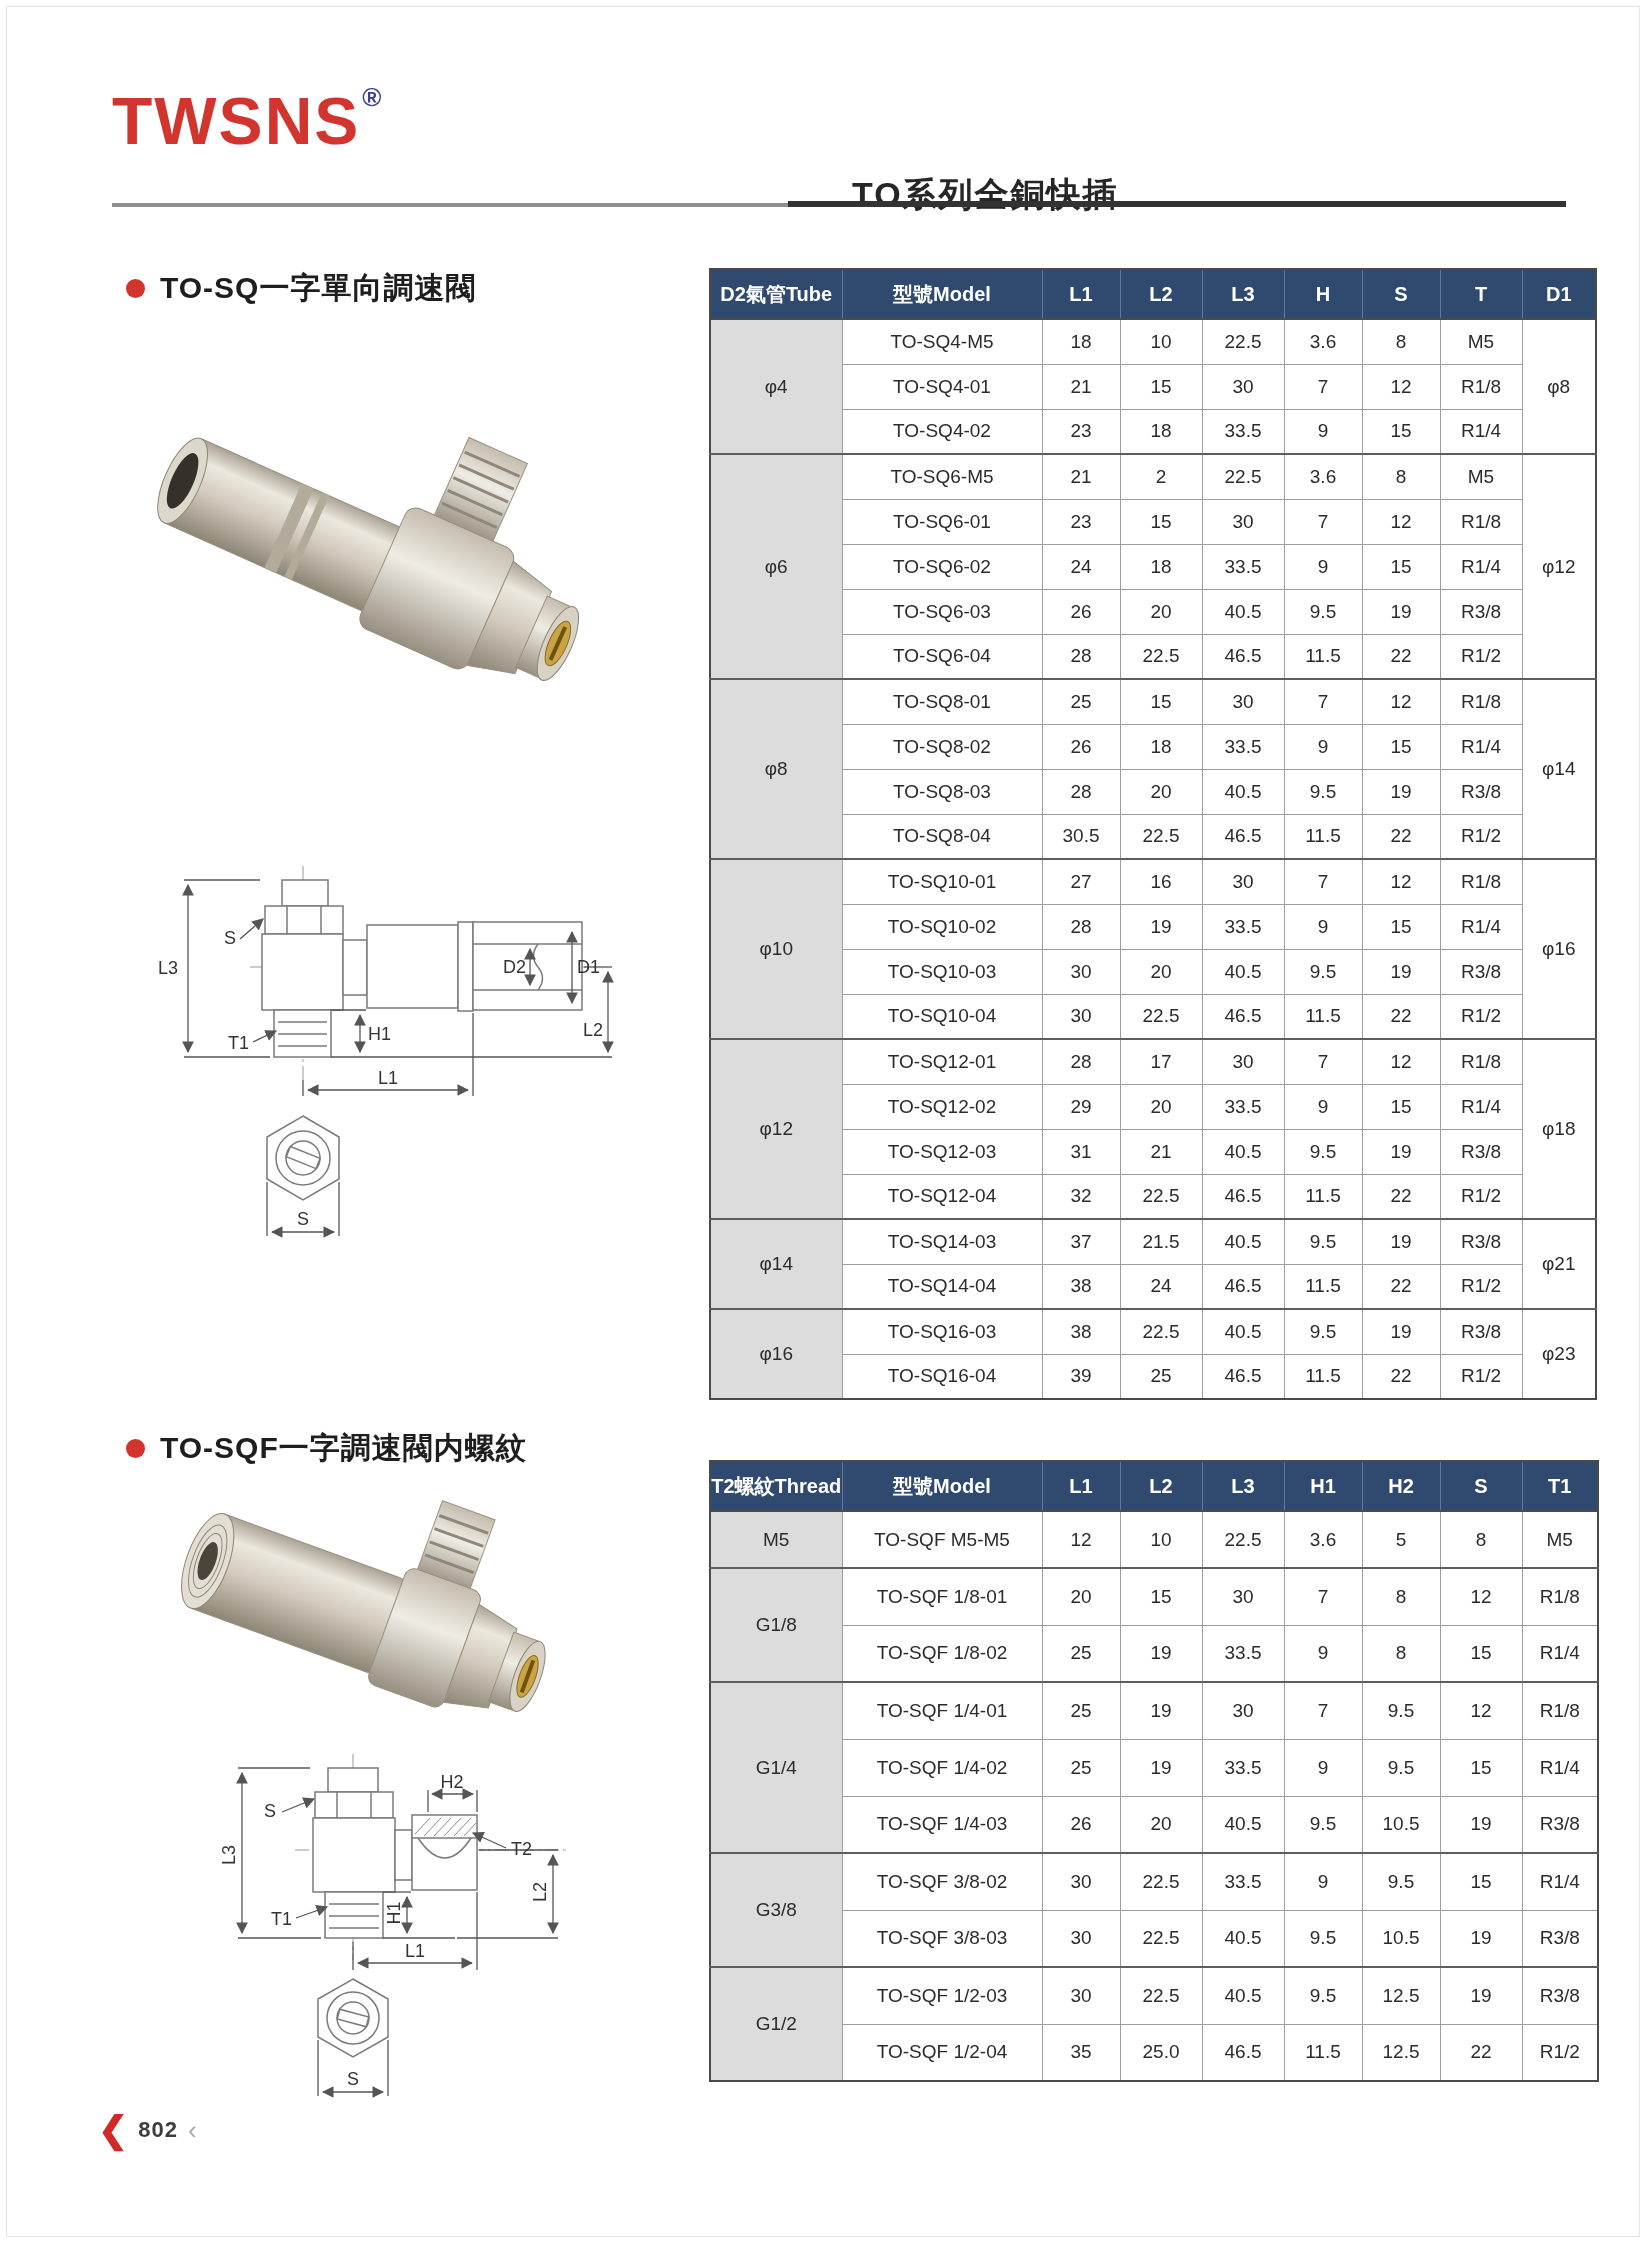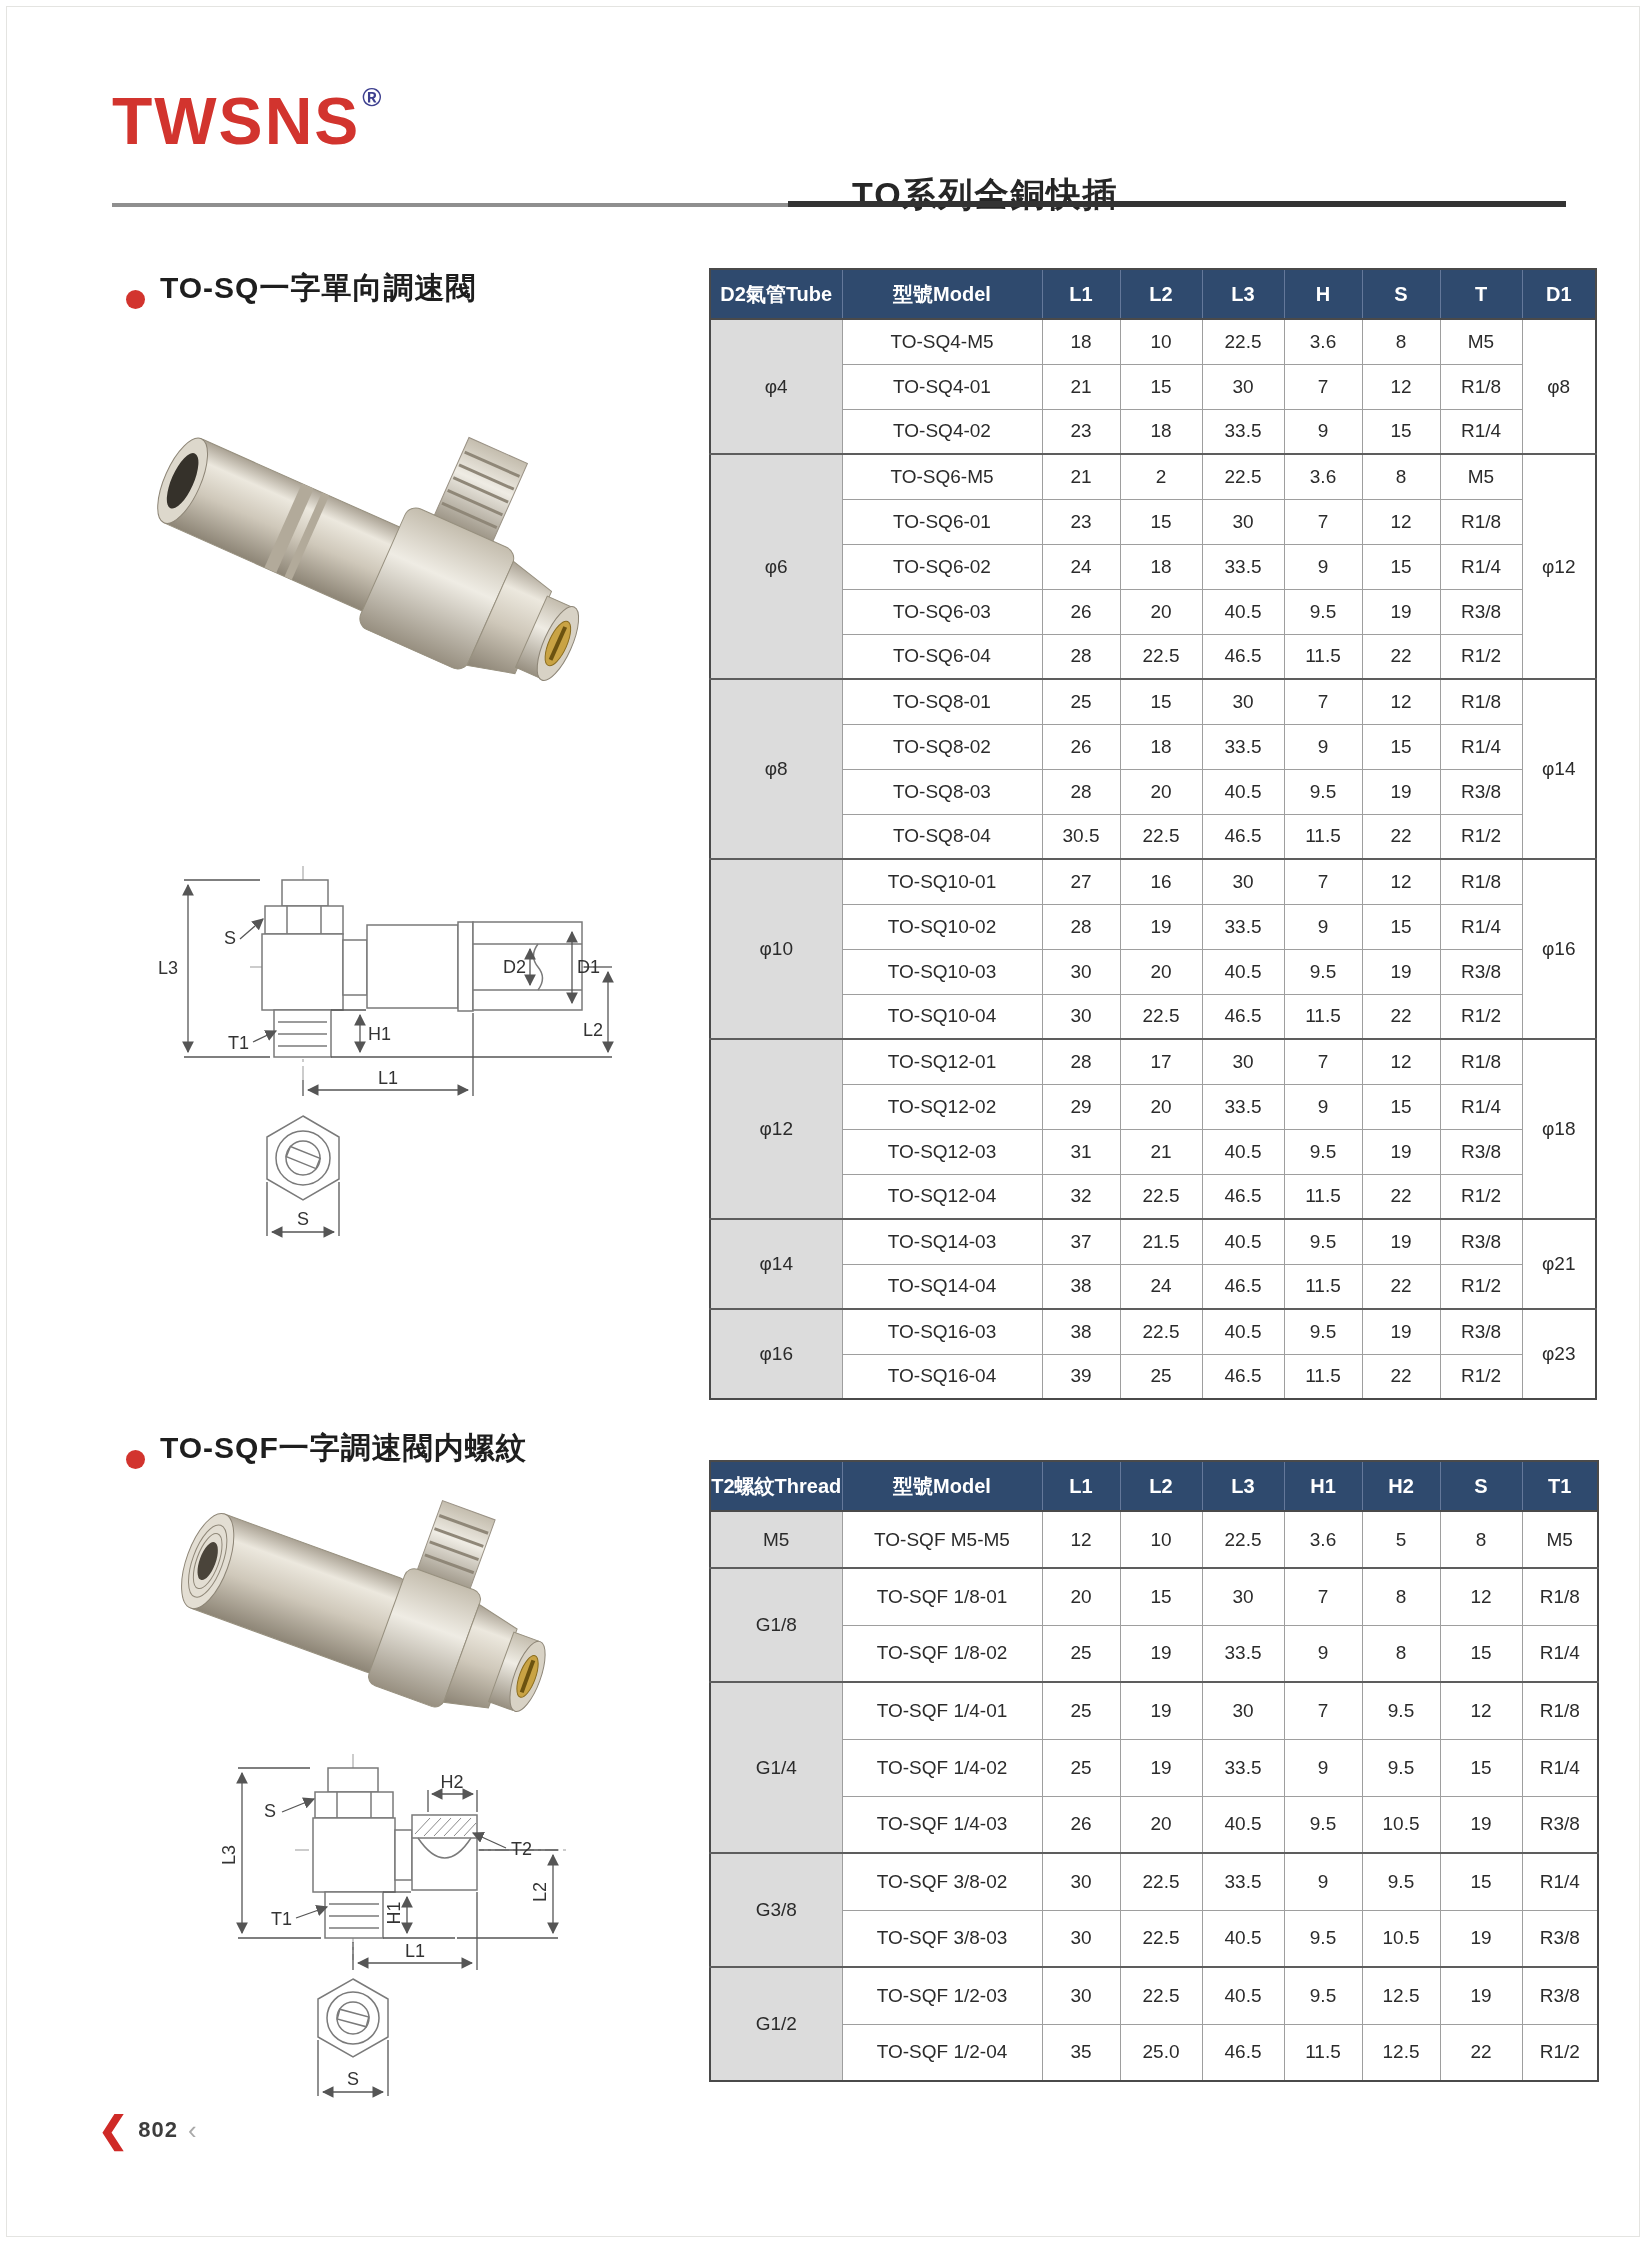--- a/index.html
+++ b/index.html
@@ -11,21 +11,21 @@
   
   .logo{position:absolute;left:112px;top:84px;font-size:66px;font-weight:800;
         color:#d2342e;letter-spacing:2px;line-height:1;text-align:center;}
   .logo .reg{font-size:26px;font-weight:700;color:#3d3f8f;vertical-align:38px;margin-left:2px;}
   .series-title{position:absolute;top:148px;left:852px;width:666px;
         font-size:34px;font-weight:bold;color:#262626;letter-spacing:2px;margin-top:24px;}
   .rule-left{position:absolute;left:112px;top:203px;width:676px;height:4px;background:#8f8f8f;}
   .rule-right{position:absolute;left:788px;top:201px;width:778px;height:6px;background:#333333;}
 
   
-  .sec-head{position:absolute;display:flex;align-items:flex-end;gap:15px;}
+  .sec-head{position:absolute;display:flex;align-items:center;gap:15px;}
   .sec-head .bullet{width:19px;height:19px;border-radius:50%;background:#d2342e;flex:0 0 auto;}
   .sec-head .txt{font-size:30px;font-weight:600;color:#1e1e1e;letter-spacing:1px;}
   #sec1-head{left:126px;top:268px;}
   #sec2-head{left:126px;top:1428px;}
 
   
   table.spec{border-collapse:collapse;table-layout:fixed;background:#fff;
              border:2px solid #4a4a4a;position:absolute;margin-left:37px;}
   #table1{left:672px;top:268px;width:886px;}
   #table2{left:672px;top:1460px;width:888px;}

